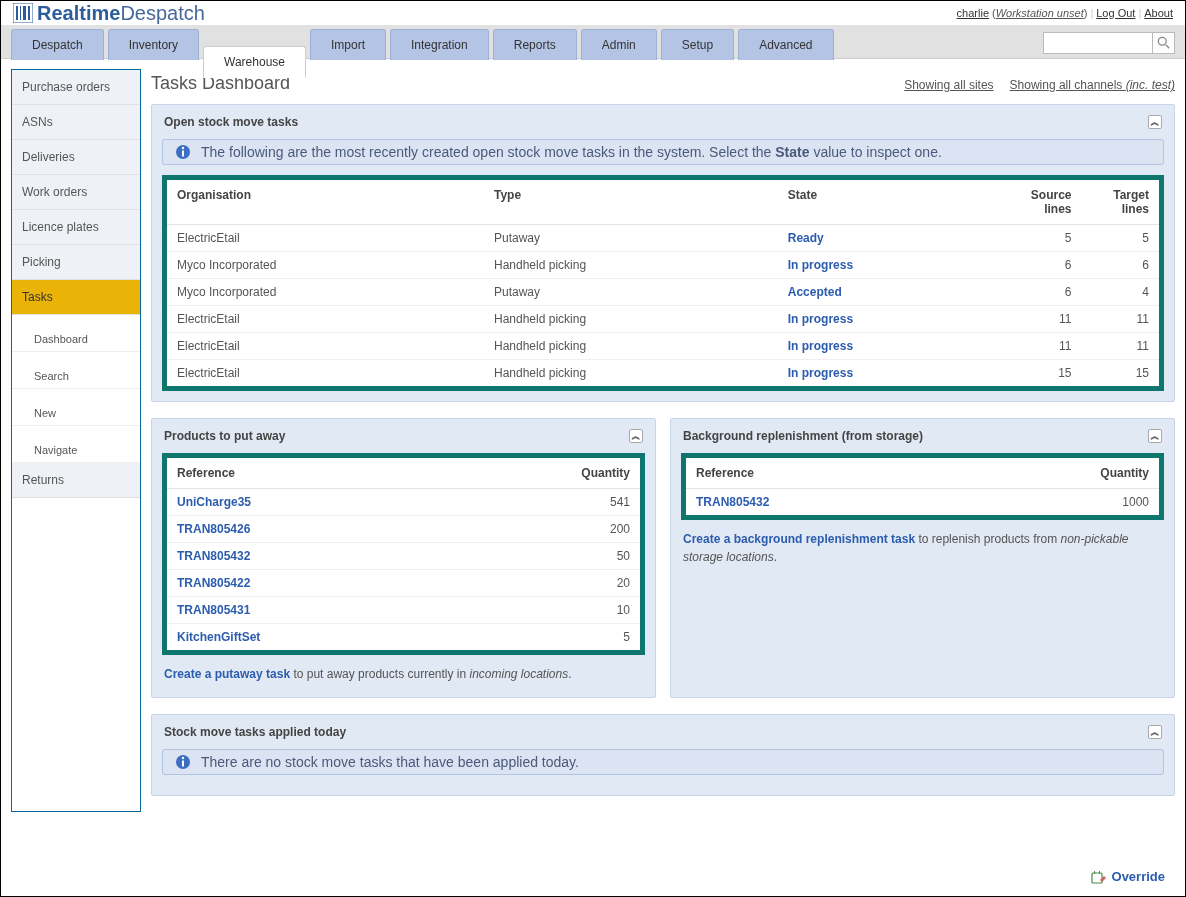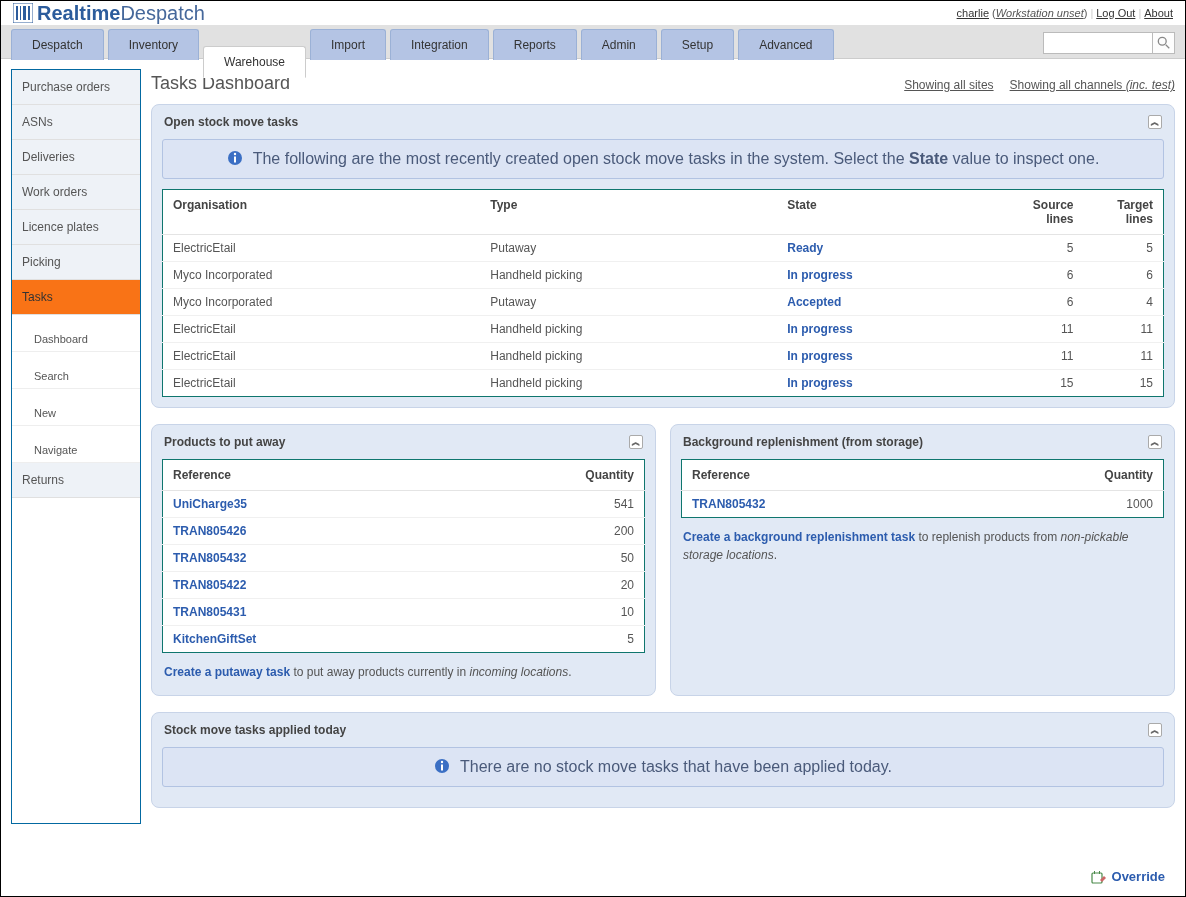--- a/index.html
+++ b/index.html
@@ -16,36 +16,36 @@
 .header-right .sep { color: #ccc; }
 .tabbar { background: #e1e1e1; padding: 6px 10px 0 10px; display: flex; align-items: center; border-bottom: 1px solid #ccc; height: 34px; }
 .tab { background: #b4c4e4; color: #333; padding: 8px 20px; margin-right: 4px; border-top-left-radius: 3px; border-top-right-radius: 3px; cursor: pointer; font-size: 12px; border: 1px solid #9bb1d6; border-bottom: none; }
 .tab.active { background: #fff; border: 1px solid #ccc; border-bottom: 1px solid #fff; position: relative; top: 17px; }
 .searchwrap { margin-left: auto; display: flex; align-items: center; padding-bottom: 4px; }
 .searchwrap input { width: 110px; height: 22px; border: 1px solid #bbb; padding: 2px 4px; font-size: 11px; }
 .searchwrap .sicon { width: 22px; height: 22px; border: 1px solid #bbb; border-left: none; background: #fdfdfd; display: flex; align-items: center; justify-content: center; cursor: pointer; }
 .body { display: flex; padding: 10px; gap: 10px; }
 .sidebar { width: 130px; border: 1px solid #0369a1; background: #fff; }
 .sidebar-item { padding: 10px 10px; border-bottom: 1px solid #e0e0e0; background: #eef2f7; color: #555; font-size: 12px; cursor: pointer; }
-.sidebar-item.selected { background: #f97316; color: #333; font-weight: normal; }
+.sidebar-item.selected { background: #eab308; color: #333; font-weight: normal; }
 .sidebar-sub { padding: 6px 10px 6px 22px; border-bottom: 1px solid #eee; background: #fff; color: #555; font-size: 11px; cursor: pointer; margin-top: 12px; }
 .main { flex: 1; }
 .page-title-row { display: flex; align-items: baseline; padding: 4px 0 10px 0; }
 .page-title { font-size: 18px; color: #555; font-weight: normal; }
 .page-title-row .filters { margin-left: auto; display: flex; gap: 16px; font-size: 12px; }
 .filters a { color: #555; text-decoration: underline; cursor: pointer; }
 .filters .inc { font-style: italic; }
-.panel { border: 1px solid #c8d4e8; background: #e1e9f5; margin-bottom: 16px; border-radius: 8px; }
+.panel { border: 1px solid #c8d4e8; background: #e1e9f5; margin-bottom: 16px; border-radius: 2px; }
 .panel-header { padding: 10px 12px; font-size: 12px; font-weight: bold; color: #444; display: flex; align-items: center; }
 .panel-header .collapse { margin-left: auto; width: 14px; height: 14px; border: 1px solid #aaa; background: #fff; display: flex; align-items: center; justify-content: center; cursor: pointer; font-size: 9px; color: #666; border-radius: 2px; }
 .panel-body { padding: 0 10px 10px 10px; }
-.info-box { background: #dce4f4; border: 1px solid #b2c3e2; border-radius: 3px; padding: 10px 12px; display: flex; align-items: flex-start; gap: 10px; color: #4a5a7a; font-size: 16px; margin-bottom: 10px; justify-content: center; }
+.info-box { background: #dce4f4; border: 1px solid #b2c3e2; border-radius: 3px; padding: 4px 12px; display: flex; align-items: flex-start; gap: 10px; color: #4a5a7a; font-size: 14px; margin-bottom: 10px; }
 .info-box .iicon { width: 16px; height: 16px; flex-shrink: 0; }
 .info-box b { color: #4a5a7a; }
-.data-table { width: 100%; background: #fff; border: 1px solid #0f766e; border-collapse: collapse; }
+.data-table { width: 100%; background: #fff; border: 5px solid #0f766e; border-collapse: collapse; }
 .data-table th { text-align: left; font-size: 12px; font-weight: bold; color: #444; padding: 8px 10px; border-bottom: 1px solid #e4e4e4; vertical-align: top; }
 .data-table th.num { text-align: right; }
 .data-table td { padding: 6px 10px; font-size: 12px; color: #555; border-bottom: 1px solid #f0f0f0; }
 .data-table tr:last-child td { border-bottom: none; }
 .data-table td.num { text-align: right; }
 .state-link { color: #2c5cae; font-weight: bold; cursor: pointer; }
 .ref-link { color: #2c5cae; font-weight: bold; cursor: pointer; }
 .red { color: #c03030; }
 .row2 { display: flex; gap: 14px; }
 .row2 .panel { flex: 1; }

